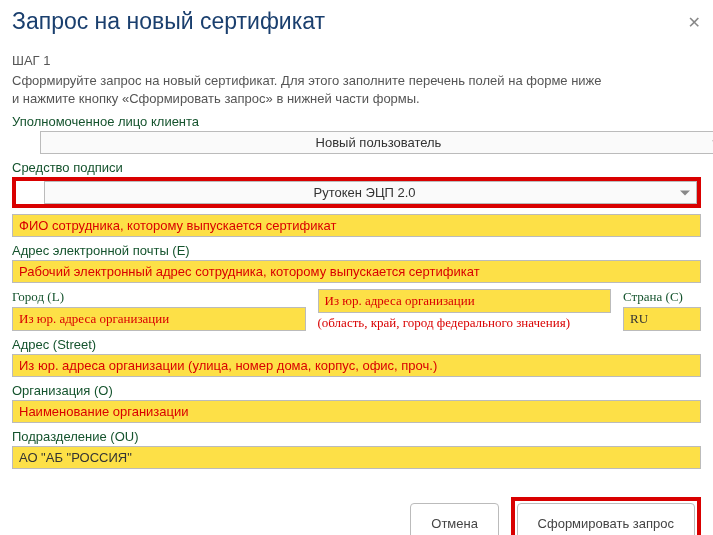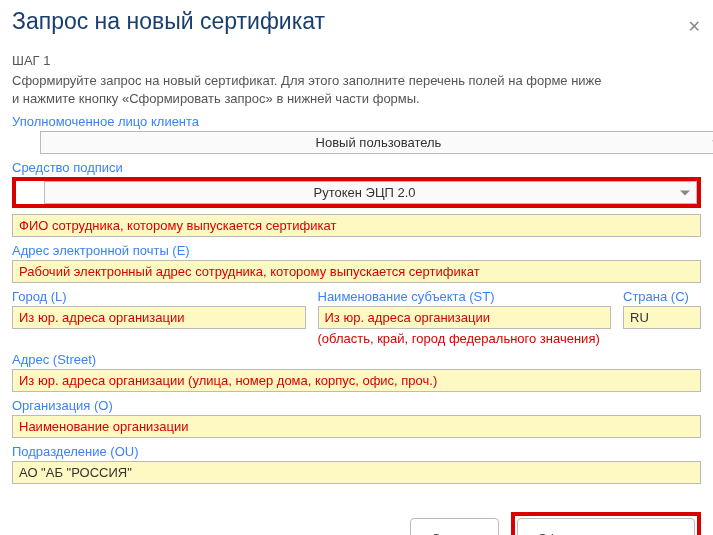--- a/index.html
+++ b/index.html
@@ -11,21 +11,21 @@
       font-family: Arial, Helvetica, sans-serif;
       font-size: 13px;
       color: #333;
       background: #fff;
       width: 713px;
       padding: 8px 12px;
     }
     .dialog-header {
       display: flex;
       justify-content: space-between;
-      align-items: flex-end;
+      align-items: center;
       margin-bottom: 10px;
     }
     .dialog-title {
       font-size: 23px;
       font-weight: normal;
       color: #1a3f6e;
     }
     .close-icon {
       font-size: 16px;
       color: #888;
@@ -43,21 +43,21 @@
       font-size: 13px;
       color: #555;
       line-height: 1.4;
       margin-bottom: 6px;
     }
     .field-group {
       margin-bottom: 6px;
     }
     .field-label {
       font-size: 13px;
-      color: #3b82f6;
+      color: #14532d;
       margin-bottom: 2px;
     }
     .select-box {
       width: 100%;
       border: 1px solid #bbb;
       background: #fafafa;
       padding: 3px 20px 3px 8px;
       position: relative;
       text-align: center;
       font-size: 13px;
@@ -83,29 +83,30 @@
     }
     .highlighted-wrapper .select-box {
       border: 1px solid #bbb;
     }
     .text-input {
       width: 100%;
       border: 1px solid #bbb;
       padding: 3px 6px;
       font-size: 13px;
       color: #d90000;
-      background: #fef9c3;
+      background: #fde047;
       font-family: inherit;
     }
     .text-input.black {
       color: #333;
     }
     .row {
       display: flex;
       gap: 12px;
+      font-family: Liberation Serif, serif;
     }
     .col-city {
       flex: 1 1 42%;
     }
     .col-subj {
       flex: 1 1 42%;
     }
     .col-country {
       flex: 0 0 78px;
     }
@@ -177,21 +178,20 @@
   <input type="text" class="text-input" value="Рабочий электронный адрес сотрудника, которому выпускается сертификат" style="">
 </div>
 
 <div class="field-group">
   <div class="row">
     <div class="col-city">
       <div class="field-label">Город (L)</div>
       <input type="text" class="text-input" value="Из юр. адреса организации" style="">
     </div>
     <div class="col-subj">
-      <div class="field-label">Наименование субъекта (ST)</div>
       <input type="text" class="text-input" value="Из юр. адреса организации" style="">
       <div class="red-note">(область, край, город федерального значения)</div>
     </div>
     <div class="col-country">
       <div class="field-label">Страна (C)</div>
       <input type="text" class="text-input black" value="RU" style="">
     </div>
   </div>
 </div>
 

